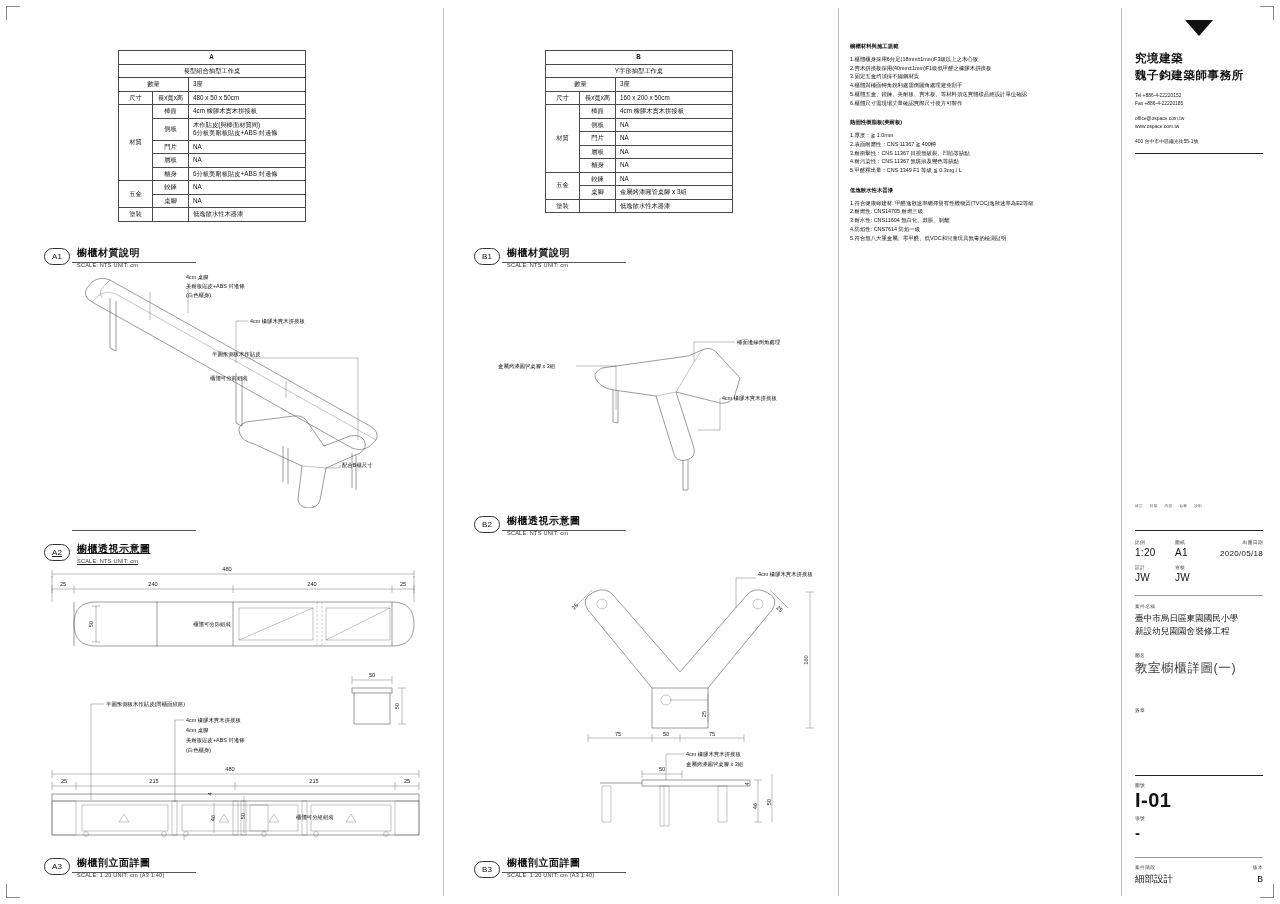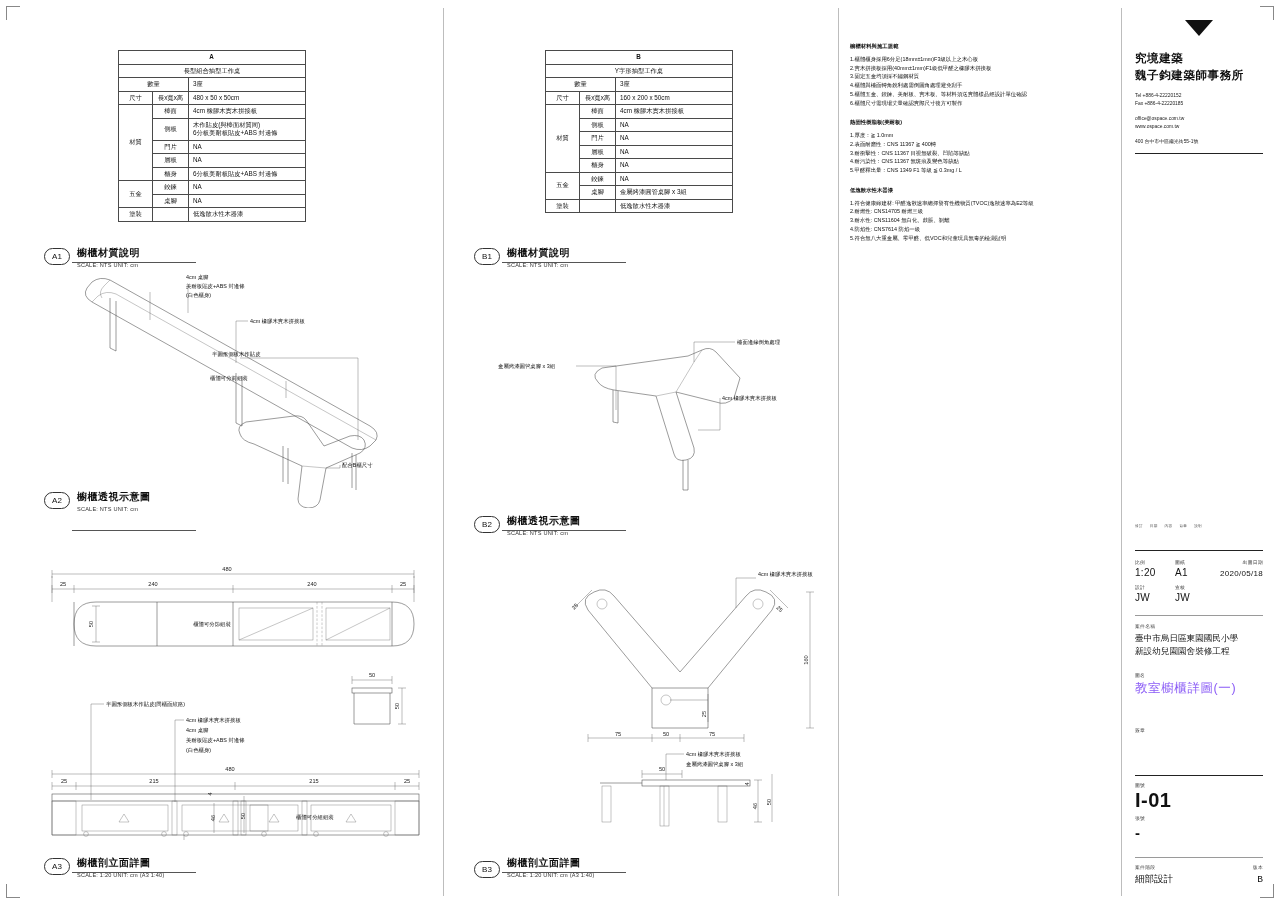--- a/index.html
+++ b/index.html
@@ -60,21 +60,21 @@
   .tb-contact .gap { height:6px; }
   .tb-hr { border-top:1.1px solid #222; margin:7px 0 0 0; }
   .tb-hr.light { border-top:0.7px solid #9a9a9a; }
   .tb-rev-head { display:flex; gap:7px; font-size:3.6px; color:#555; letter-spacing:0.3px; }
   .tb-rev-head span { writing-mode:horizontal-tb; }
   .tb-row { display:flex; }
   .tb-cap { font-size:4.8px; color:#444; letter-spacing:0.3px; }
   .tb-val { font-size:10px; color:#111; letter-spacing:0.3px; }
   .tb-val.sm { font-size:8px; }
   .tb-proj { font-size:8.6px; line-height:1.55; color:#111; }
-  .tb-dname { font-size:12.5px; color:#8b5cf6; letter-spacing:0.6px; }
+  .tb-dname { font-size:12.5px; color:#404040; letter-spacing:0.6px; }
   .tb-num { font-size:20px; font-weight:bold; letter-spacing:0.5px; color:#111; }
   .tb-dash { font-size:15px; font-weight:bold; color:#111; line-height:0.8; }
 
   
   svg { display:block; }
   .ln  { stroke:#4a4a4a; stroke-width:0.55; fill:none; }
   .ln2 { stroke:#6f6f6f; stroke-width:0.4;  fill:none; }
   .lnd { stroke:#7a7a7a; stroke-width:0.4;  fill:none; stroke-dasharray:2.5 1.6; }
   .dim { stroke:#555; stroke-width:0.4; fill:none; }
   .lead{ stroke:#555; stroke-width:0.4; fill:none; }
@@ -289,21 +289,21 @@
     <path class="lead" d="M 318,172 L 318,90 L 200,90"></path>
     <text class="an" x="172" y="88">半圓形側板木作貼皮</text>
 
     <path class="lead" d="M 246,130 L 246,113"></path>
     <text class="an" x="170" y="112">櫃體可分前組裝</text>
 
     <path class="lead" d="M 286,200 L 300,200 L 300,197"></path>
     <text class="an" x="302" y="199">配合B櫃尺寸</text>
   </svg>
 
-  <div class="dwg-title" style="left:44px; top:490px;">
+  <div class="dwg-title" style="left:44px; top:542px;text-decoration:underline;">
     <div class="bubble">
         <span>A2</span>
       </div>
     <div class="dwg-meta">
       <div class="t">櫥櫃透視示意圖</div>
       <div class="s">SCALE: NTS  UNIT: cm</div>
     </div>
   </div>
   <div class="dwg-rule" style="left:72px; top:530px; width:124px;"></div>
 
@@ -577,21 +577,21 @@
       <div>Fax +886-4-22220185</div>
       <div class="gap"></div>
       <div>office@ospace.com.tw</div>
       <div>www.ospace.com.tw</div>
       <div class="gap"></div>
       <div>400 台中市中區繼光街55-1號</div>
     </div>
     <div class="tb-hr"></div>
   </div>
 
-  <div class="tb" style="top:524px;">
+  <div class="tb" style="top:504px;">
     <div class="tb-rev-head">
       <span>修訂</span>
       <span>日期</span>
       <span>內容</span>
       <span>簽章</span>
       <span>說明</span>
     </div>
     <div class="tb-hr" style="margin-top:22px;"></div>
 
     <div class="tb-row" style="margin-top:8px;">

